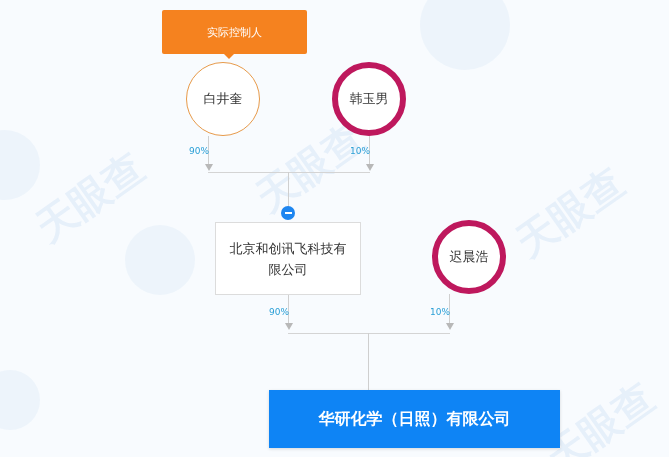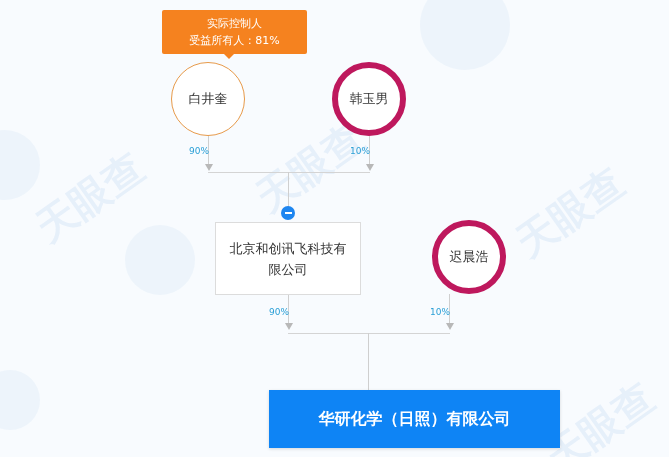--- a/index.html
+++ b/index.html
@@ -55,25 +55,24 @@
 <div class="wm" style="left:-30px;top:130px;width:70px;height:70px;"></div>
 <div class="wm" style="left:125px;top:225px;width:70px;height:70px;"></div>
 <div class="wm" style="left:-20px;top:370px;width:60px;height:60px;"></div>
 <div class="wm-text" style="left:250px;top:140px;">天眼查</div>
 <div class="wm-text" style="left:510px;top:185px;">天眼查</div>
 <div class="wm-text" style="left:540px;top:400px;">天眼查</div>
 <div class="wm-text" style="left:30px;top:170px;">天眼查</div>
 
 <div class="tag">
   <div>实际控制人</div>
-  <div>受益所有人：81%</div>
 </div>
 <div class="tag-arrow"></div>
 
-<div class="circle ctrl" style="left:171px;top:62px;">
+<div class="circle ctrl" style="left:186px;top:62px;">
   <span>白井奎</span>
 </div>
 <div class="circle" style="left:332px;top:62px;">
   <span>韩玉男</span>
 </div>
 
 <div class="line-v" style="left:208px;top:136px;height:30px;"></div>
 <div class="line-v" style="left:369px;top:136px;height:30px;"></div>
 <div class="pct" style="left:189px;top:146px;">90%</div>
 <div class="pct" style="left:350px;top:146px;">10%</div>

